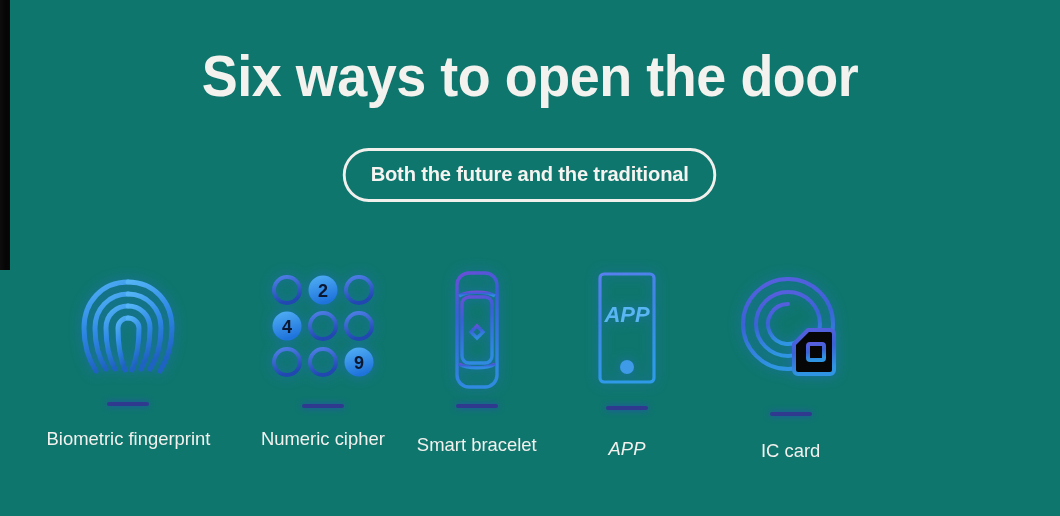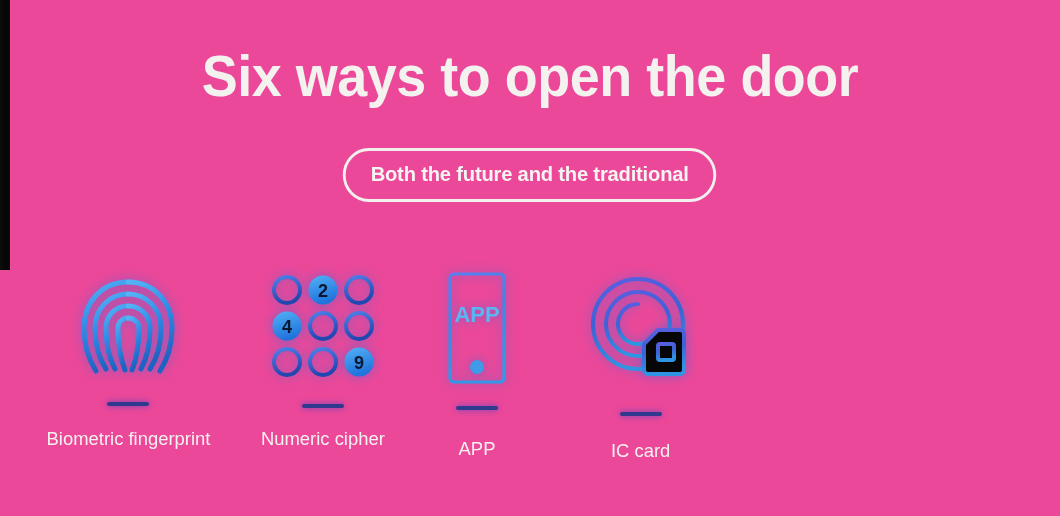--- a/index.html
+++ b/index.html
@@ -7,21 +7,21 @@
     padding: 0;
     background: #000;
   }
   body {
     font-family: "Liberation Sans", sans-serif;
   }
   .stage {
     position: relative;
     width: 1060px;
     height: 516px;
-    background: #ec4899;
+    background: #0f766e;
     overflow: hidden;
   }
   
   .edge-seam {
     position: absolute;
     left: 0; top: 0;
     width: 10px; height: 270px;
     background: linear-gradient(90deg,#0d0d0d 0%, #050505 60%, #070707 100%);
     pointer-events: none;
   }
@@ -94,21 +94,21 @@
     font-size: 19px;
     font-weight: 400;
     white-space: nowrap;
     font-family: "Liberation Sans Narrow", "Liberation Sans", sans-serif;
     transform: scaleX(0.97);
   }
   
   .c0 { width: 232px; margin-left: 12px; }
   .c1 { width: 158px; }
   .c2 { width: 150px; }
-  .c3 { width: 150px; }
+  .c3 { width: 150px; font-style: italic; }
   .c4 { width: 178px; }
   .c5 { width: 192px; }
 
   .c0 .icon-box { height: 126px; }
   .c0 .divider  { margin-top: 10px; }
   .c0 .card-label { margin-top: 22px; }
 
   .c1 .icon-box { height: 120px; }
   .c1 .divider  { margin-top: 18px; }
   .c1 .card-label { margin-top: 20px; }
@@ -201,20 +201,42 @@
             <text x="52" y="23">2</text>
             <text x="16" y="59">4</text>
             <text x="88" y="95">9</text>
           </g>
         </svg>
       </div>
       <div class="divider"></div>
       <div class="card-label">Numeric cipher</div>
     </div>
 
+    <div class="card c2">
+      <div class="icon-box">
+        <svg width="64" height="120" viewBox="0 0 64 120">
+          <defs>
+            <linearGradient id="gBand" x1="0" y1="0" x2="0.2" y2="1">
+              <stop offset="0" stop-color="#6a4fd8"></stop>
+              <stop offset="0.35" stop-color="#3a5fd8"></stop>
+              <stop offset="1" stop-color="#2f8ae0"></stop>
+            </linearGradient>
+          </defs>
+          <g fill="none" stroke="url(#gBand)" stroke-width="3.4">
+            <rect x="12" y="3" width="40" height="114" rx="12"></rect>
+            <path d="M14 26 C22 21 42 21 50 26"></path>
+            <path d="M14 94 C22 99 42 99 50 94"></path>
+            <rect x="17" y="27" width="30" height="66" rx="7"></rect>
+            <path d="M32 56 l6 6 -6 6 -6 -6 z"></path>
+          </g>
+        </svg>
+      </div>
+      <div class="divider"></div>
+      <div class="card-label">Smart bracelet</div>
+    </div>
 
     <div class="card c3">
       <div class="icon-box">
         <svg width="70" height="116" viewBox="0 0 70 116">
           <defs>
             <linearGradient id="gPhone" x1="0" y1="0" x2="0.25" y2="1">
               <stop offset="0" stop-color="#5a7ff0"></stop>
               <stop offset="0.45" stop-color="#3f86e6"></stop>
               <stop offset="1" stop-color="#2f9ae8"></stop>
             </linearGradient>

